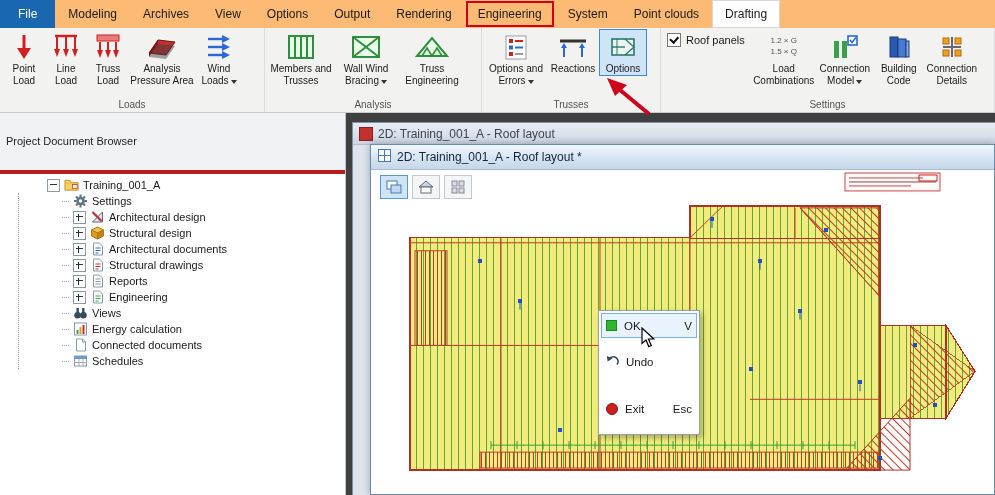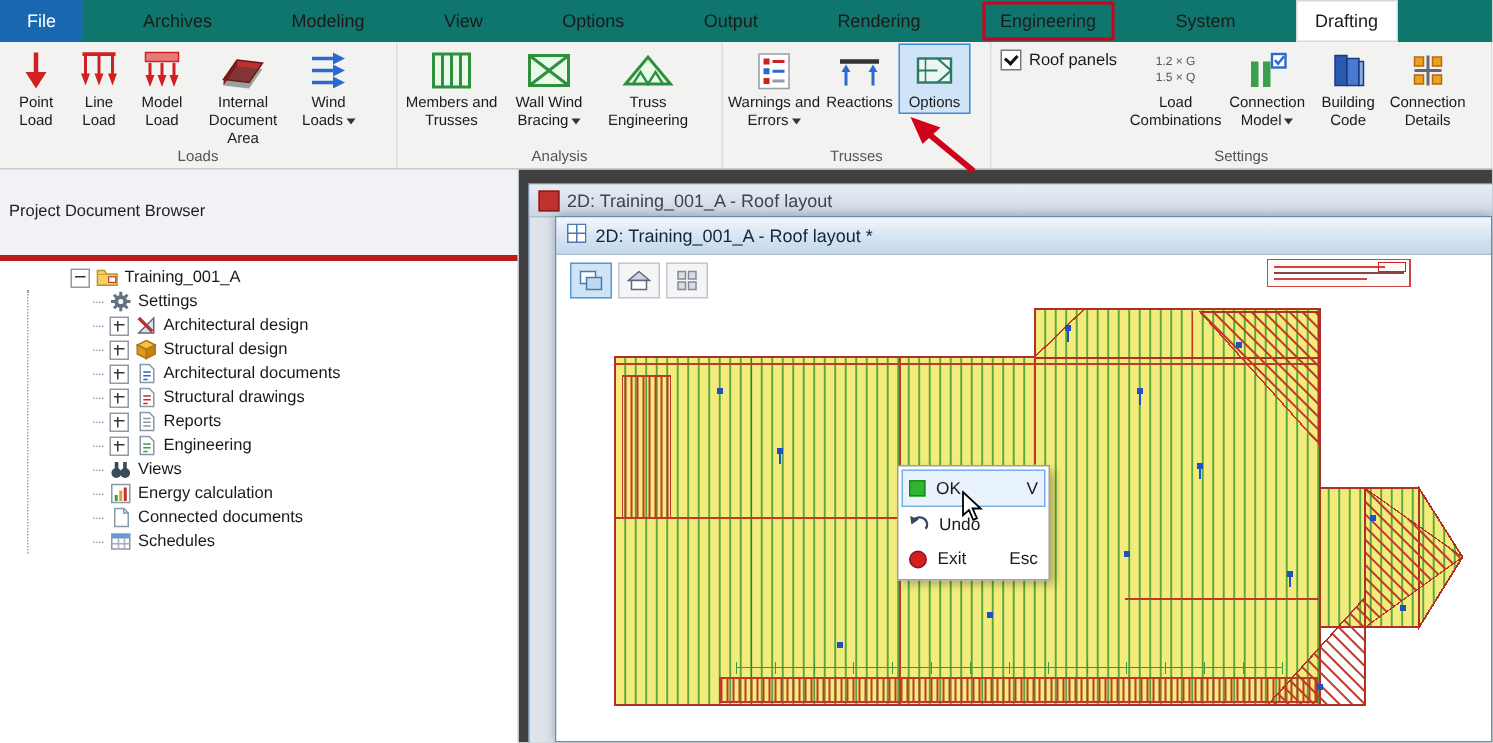--- a/index.html
+++ b/index.html
@@ -1,20 +1,20 @@
 <!DOCTYPE html>
 <html><head>
 <meta charset="utf-8">
 <style>
   html,body{margin:0;padding:0;}
   body{width:995px;height:495px;position:relative;overflow:hidden;background:#fff;
        font-family:"Liberation Sans","DejaVu Sans",sans-serif;color:#1a1a1a;}
   
-  .menubar{position:absolute;top:0;left:0;right:0;height:28px;background:#0f766e;
-           border-bottom:1px solid #e3e3e3;display:flex;align-items:stretch;z-index:10;gap:27px;}
+  .menubar{position:absolute;top:0;left:0;right:0;height:28px;background:#fdba74;
+           border-bottom:1px solid #e3e3e3;display:flex;align-items:stretch;z-index:10;}
   .tab{padding:0 13px;display:flex;align-items:center;font-size:12px;cursor:default;white-space:nowrap;}
   .tab.file{background:#1867b0;color:#fff;padding:0 18px;}
   .tab.engineering{outline:2px solid #d0021b;outline-offset:-3px;}
   .tab.active{background:#fff;box-shadow:inset 0 0 0 1px #d8d8d8;}
   
   .ribbon{position:absolute;top:28px;left:0;right:0;height:84px;background:#f2f2f0;
           border-bottom:1px solid #c9c9c9;display:flex;z-index:10;}
   .rgroup{display:flex;flex-direction:column;border-right:1px solid #dcdcdc;padding:1px 3px 0;}
   .rbtns{flex:1;display:flex;align-items:flex-start;}
   .glabel{height:13px;text-align:center;font-size:10px;color:#555;}
@@ -57,59 +57,62 @@
                padding:0 7px;font-size:12px;color:#14243c;}
   .canvas{position:absolute;left:0;right:0;top:25px;bottom:0;background:#fff;overflow:hidden;}
   .canvas svg.plan{position:absolute;inset:0;width:100%;height:100%;}
   .win-toolbar{position:absolute;top:30px;left:9px;display:flex;gap:4px;z-index:5;}
   .wtb{width:26px;height:22px;background:#f4f5f6;border:1px solid #c2c8ce;display:flex;
        align-items:center;justify-content:center;}
   .wtb.sel{background:#cfe4f7;border-color:#5a9ad0;}
   
   .ctx{position:absolute;left:598px;top:310px;width:96px;background:#fff;border:1px solid #98a0a8;
        box-shadow:3px 3px 6px rgba(0,0,0,.28);padding:2px;font-size:11.5px;z-index:40;}
-  .cmrow{height:23px;display:flex;align-items:center;gap:7px;padding:0 5px;color:#1a1a1a;}
+  .cmrow{height:23px;display:flex;align-items:center;gap:7px;padding:12px 5px;color:#1a1a1a;}
   .cmrow.hl{border:1px solid #7ab0e8;background:#e9f3fd;padding:0 4px;}
   .cm-ok{width:9px;height:9px;background:#2fb52f;border:1px solid #1d8a1d;flex:none;}
   .cm-exit{width:10px;height:10px;background:#cf1f1f;border-radius:50%;border:1px solid #8e1313;flex:none;}
   .cm-sc{margin-left:auto;}
   
   .cursor{position:absolute;left:641px;top:327px;z-index:50;}
   .red-arrow{position:absolute;left:603px;top:76px;z-index:60;}
 </style>
 </head>
 <body>
 
 <div class="menubar">
   <div class="tab file">
       <span>File</span>
     </div>
   <div class="tab">
+      <span>Modeling</span>
+    </div>
+  <div class="tab">
       <span>Archives</span>
-    </div>
-  <div class="tab">
-      <span>Modeling</span>
     </div>
   <div class="tab">
       <span>View</span>
     </div>
   <div class="tab">
       <span>Options</span>
     </div>
   <div class="tab">
       <span>Output</span>
     </div>
   <div class="tab">
       <span>Rendering</span>
     </div>
   <div class="tab engineering">
       <span>Engineering</span>
     </div>
   <div class="tab">
       <span>System</span>
+    </div>
+  <div class="tab">
+      <span>Point clouds</span>
     </div>
   <div class="tab active">
       <span>Drafting</span>
     </div>
 </div>
 
 <div class="ribbon">
 
   <div class="rgroup" style="width:258px">
     <div class="rbtns">
@@ -149,31 +152,31 @@
                 <line x1="14" y1="9" x2="14" y2="18"></line>
                 <line x1="22" y1="9" x2="22" y2="18"></line>
               </g>
               <g fill="#d02020">
                 <polygon points="3,17 9,17 6,25"></polygon>
                 <polygon points="11,17 17,17 14,25"></polygon>
                 <polygon points="19,17 25,17 22,25"></polygon>
               </g>
             </svg>
           </span>
-        <span>Model Load</span>
+        <span>Truss Load</span>
       </div>
       <div class="rbtn" style="width:66px">
         <span class="icon32">
             <svg width="32" height="28" viewBox="0 0 32 28">
               <polygon points="3,20 12,7 29,9 20,22" fill="#c03030" stroke="#6e1212"></polygon>
               <polygon points="3,20 12,7 12,11 3,24" fill="#801818"></polygon>
               <polygon points="3,24 12,11 29,13 20,26" fill="#3a3a3a" opacity="0.45"></polygon>
             </svg>
           </span>
-        <span>Internal Document Area</span>
+        <span>Analysis Pressure Area</span>
       </div>
       <div class="rbtn" style="width:48px">
         <span class="icon32">
             <svg width="28" height="26" viewBox="0 0 28 26">
               <g stroke="#2a6ad0" stroke-width="2.4">
                 <line x1="3" y1="5" x2="18" y2="5"></line>
                 <line x1="3" y1="13" x2="18" y2="13"></line>
                 <line x1="3" y1="21" x2="18" y2="21"></line>
               </g>
               <g fill="#2a6ad0">
@@ -234,21 +237,21 @@
             <svg width="26" height="27" viewBox="0 0 26 27">
               <rect x="3" y="2" width="20" height="23" fill="#fff" stroke="#99a"></rect>
               <rect x="6" y="5" width="4" height="4" fill="#d02020"></rect>
               <line x1="12" y1="7" x2="20" y2="7" stroke="#d02020" stroke-width="2"></line>
               <rect x="6" y="11.5" width="4" height="4" fill="#2a6ad0"></rect>
               <line x1="12" y1="13.5" x2="20" y2="13.5" stroke="#2a6ad0" stroke-width="2"></line>
               <rect x="6" y="18" width="4" height="4" fill="#d02020"></rect>
               <line x1="12" y1="20" x2="20" y2="20" stroke="#99a" stroke-width="2"></line>
             </svg>
           </span>
-        <span><span>Warnings and Errors</span><span class="caret"></span></span>
+        <span><span>Options and Errors</span><span class="caret"></span></span>
       </div>
       <div class="rbtn" style="width:52px">
         <span class="icon32">
             <svg width="30" height="26" viewBox="0 0 30 26">
               <line x1="2" y1="7" x2="28" y2="7" stroke="#333" stroke-width="3"></line>
               <g stroke="#2a6ad0" stroke-width="2">
                 <line x1="6" y1="23" x2="6" y2="13"></line>
                 <line x1="24" y1="23" x2="24" y2="13"></line>
               </g>
               <g fill="#2a6ad0">

